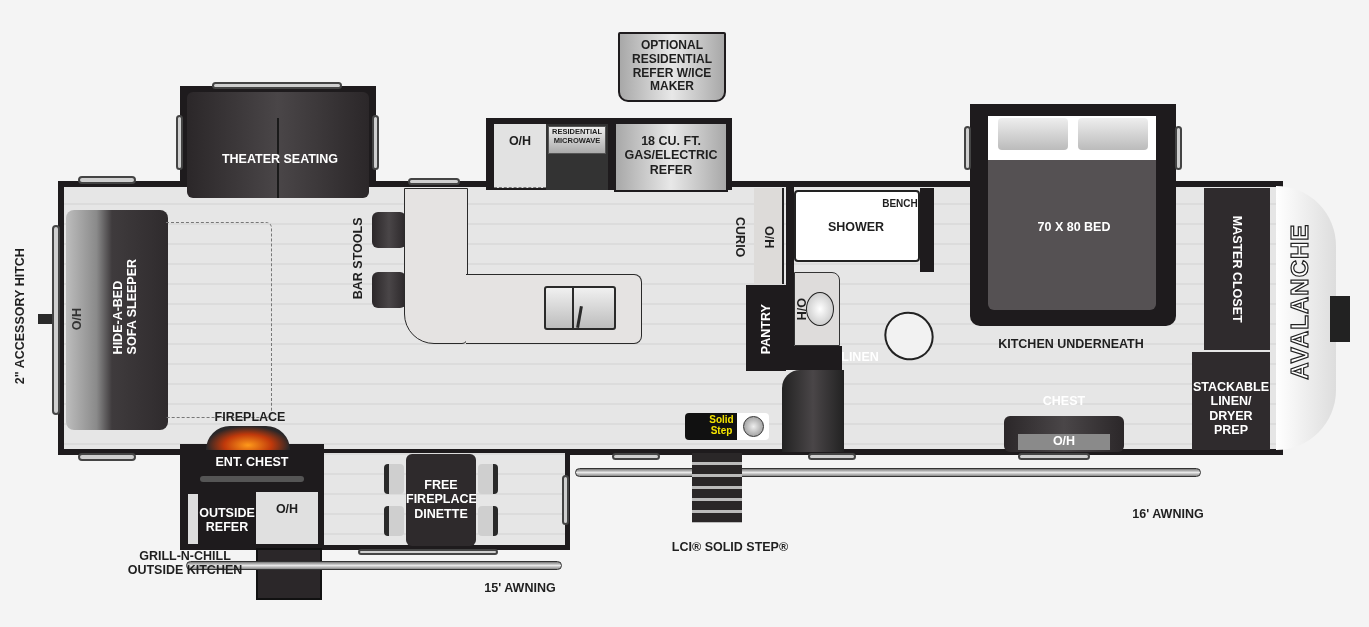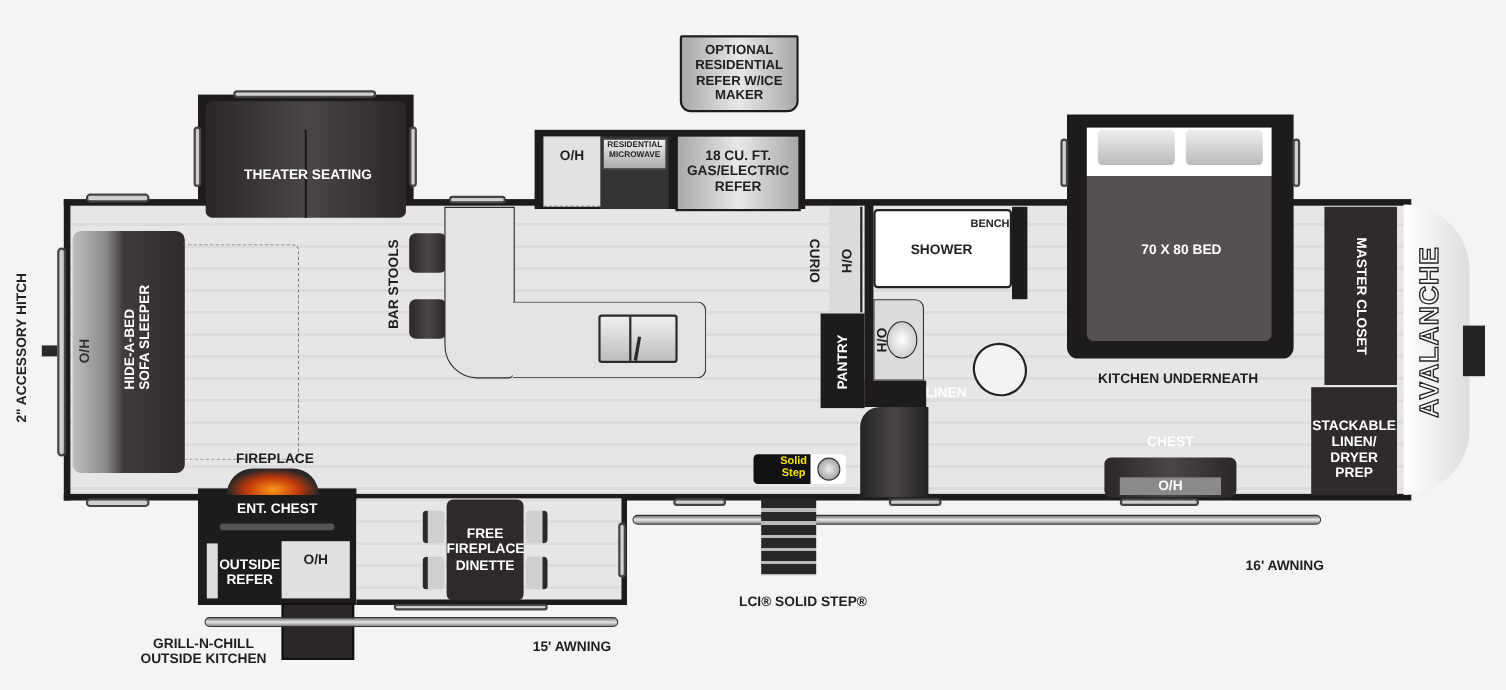--- a/index.html
+++ b/index.html
@@ -161,21 +161,21 @@
   <div>FIREPLACE</div>
   <div>DINETTE</div>
 </div>
 
 <div class="awning" style="left:186px; top:561px; width:376px;"></div>
 <div class="lbl" style="left:470px; top:581px; width:100px;">15' AWNING</div>
 <div class="awning" style="left:575px; top:468px; width:626px;"></div>
 <div class="lbl" style="left:1118px; top:460px; width:100px;margin-top:47px;">16' AWNING</div>
 <div class="window" style="left:358px; top:549px; width:140px; height:6px;"></div>
 
-<div class="lbl" style="left:120px; top:578px; width:130px;">
+<div class="lbl" style="left:120px; top:549px; width:130px;">
   <div>GRILL-N-CHILL</div>
   <div>OUTSIDE KITCHEN</div>
 </div>
 
 <div class="abs" style="left:692px; top:453px; width:50px; height:70px; background:repeating-linear-gradient(180deg,#2a2728 0 9px,#bbb 9px 12px);"></div>
 <div class="lbl" style="left:660px; top:540px; width:140px;">LCI® SOLID STEP®</div>
 
 <div class="abs" style="left:685px; top:413px; width:52px; height:27px; background:#111; border-radius:4px 0 0 4px;"></div>
 <div class="lbl" style="left:685px; top:415px; width:52px; font-size:10px; color:#f5e400; line-height:1.05;padding-left:21px;">
   <div>Solid</div>

